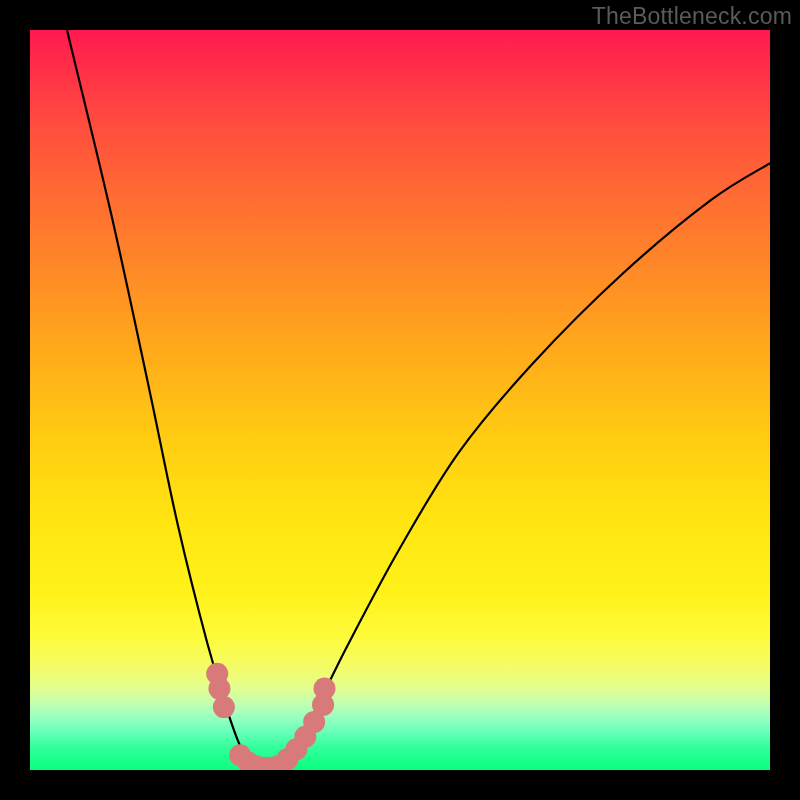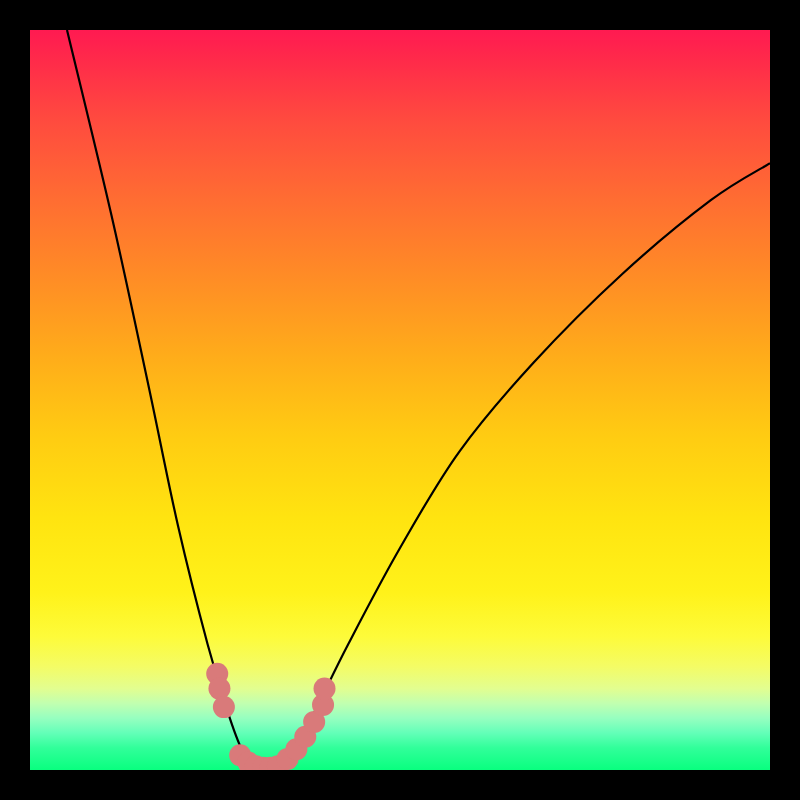--- a/index.html
+++ b/index.html
@@ -89,13 +89,14 @@
           <circle cx="247.9" cy="736.3" r="11" fill="#d97a7a" stroke="#c45f5f" stroke-width="0"></circle>
           <circle cx="257.52" cy="728.9" r="11" fill="#d97a7a" stroke="#c45f5f" stroke-width="0"></circle>
           <circle cx="266.4" cy="719.28" r="11" fill="#d97a7a" stroke="#c45f5f" stroke-width="0"></circle>
           <circle cx="275.28000000000003" cy="706.7" r="11" fill="#d97a7a" stroke="#c45f5f" stroke-width="0"></circle>
           <circle cx="284.16" cy="691.9" r="11" fill="#d97a7a" stroke="#c45f5f" stroke-width="0"></circle>
           <circle cx="293.04" cy="674.88" r="11" fill="#d97a7a" stroke="#c45f5f" stroke-width="0"></circle>
           <circle cx="294.52" cy="658.6" r="11" fill="#d97a7a" stroke="#c45f5f" stroke-width="0"></circle>
         </g>
     </svg>
   </div>
+  <div class="watermark">TheBottleneck.com</div>
 </div>
 
 </body></html>

